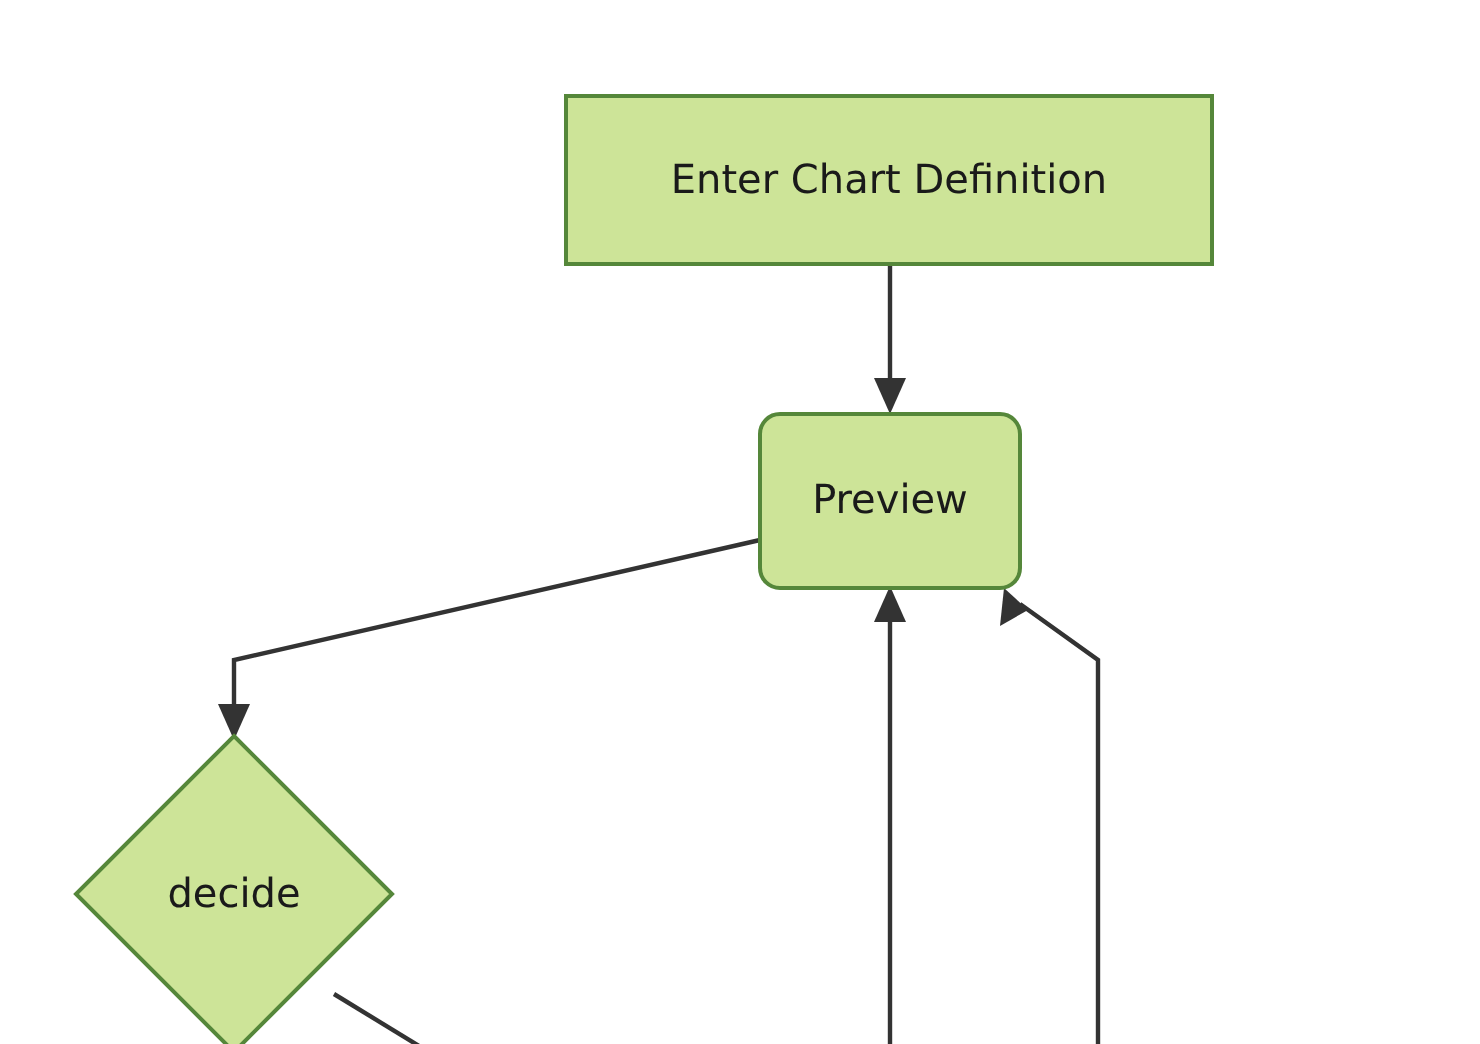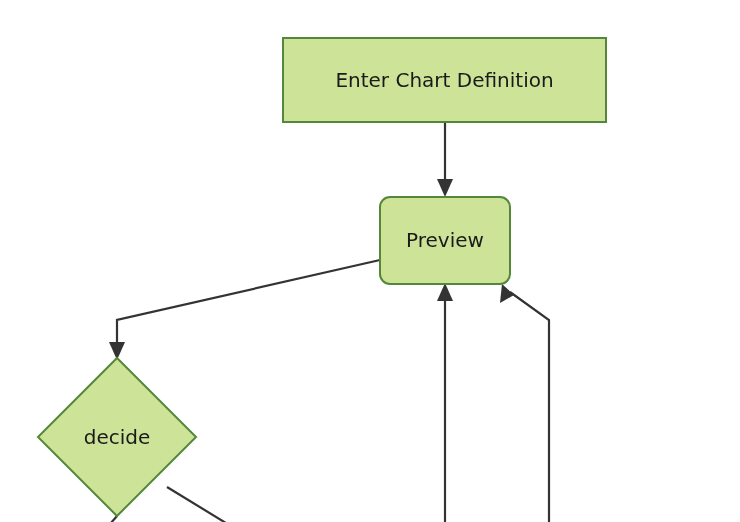--- a/index.html
+++ b/index.html
@@ -11,21 +11,21 @@
   body {
     width: 740px;
     height: 522px;
     position: relative;
     overflow: hidden;
     font-family: "DejaVu Sans", "Liberation Sans", sans-serif;
   }
   #diagram-root {
     position: absolute;
     left: 0;
-    top: 8px;
+    top: 18px;
     width: 740px;
     height: 438px;
   }
   svg.flow-canvas {
     display: block;
     width: 740px;
     height: 522px;
   }
   .node-shape {
     fill: #cde498;

